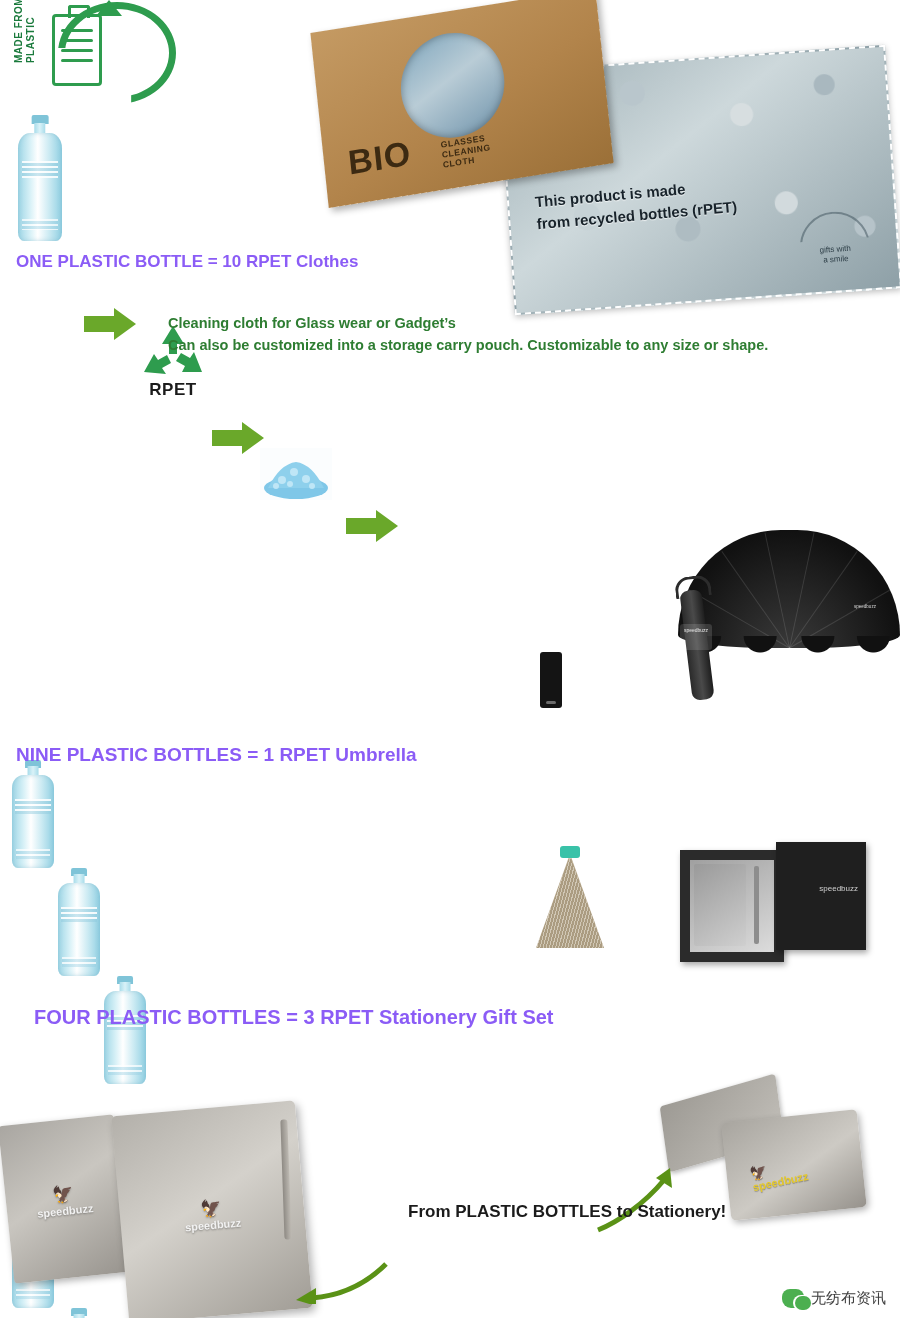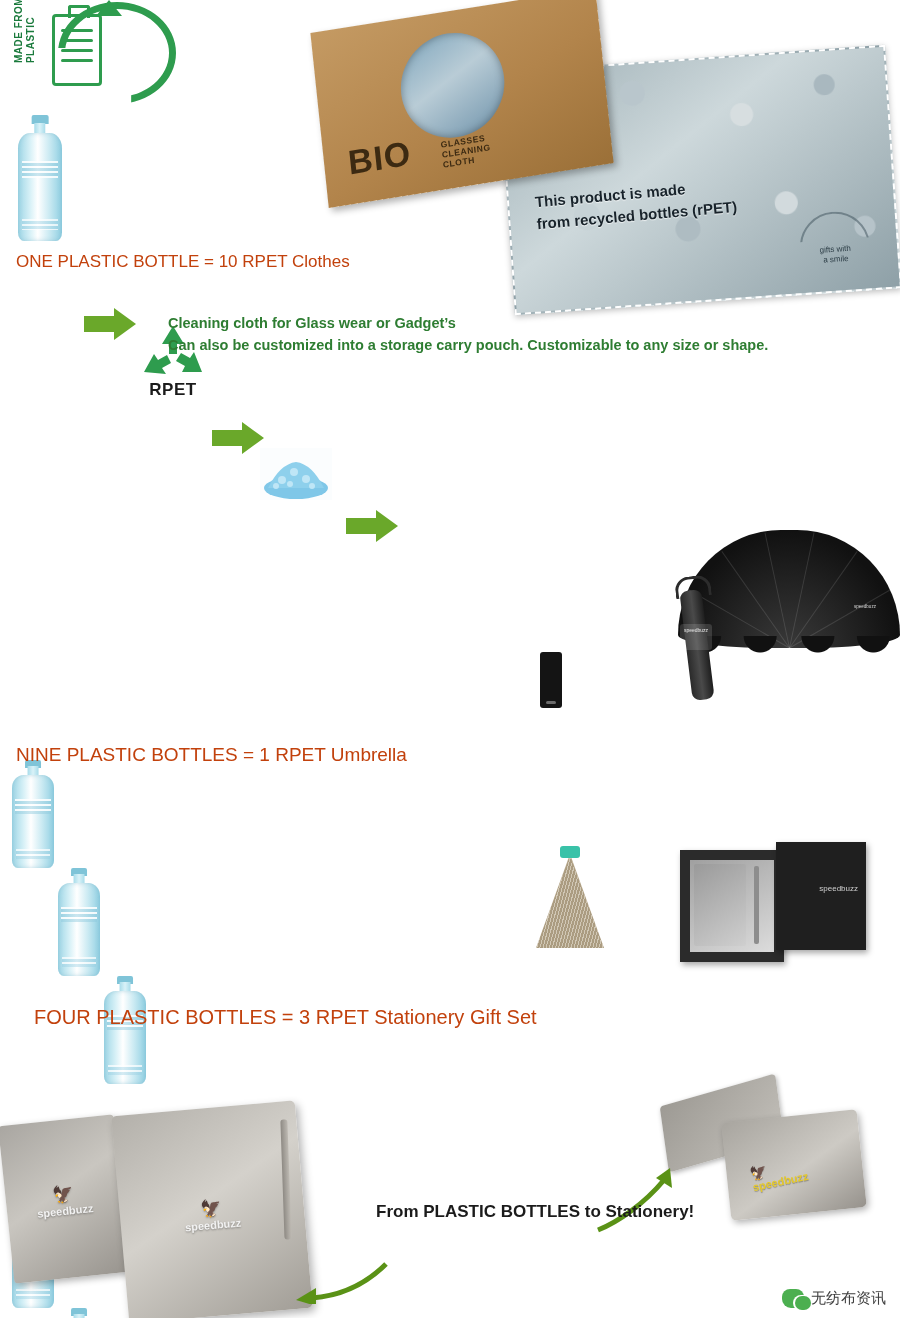--- a/index.html
+++ b/index.html
@@ -114,22 +114,22 @@
 
   
   .flakes {
     position: relative;
     background: #fbfdfe;
     overflow: hidden;
   }
 
   
   .headline {
-    color: #c2410c;
-    font-weight: normal;
+    color: #8b5cf6;
+    font-weight: bold;
     white-space: nowrap;
   }
   .green-note {
     color: #2e7d32;
     font-size: 14.5px;
     line-height: 22px;
     white-space: nowrap;
     font-weight: bold;
   }
 
@@ -343,21 +343,21 @@
   }
   #pouch .pbrand .bird { display: block; font-size: 14px; line-height: 14px; }
 
   
   #rpet-claim { left: 376px; top: 1198px; width: 420px; }
   #rpet-claim .big {
     font-size: 30px; font-weight: bold; color: #2b2b2b; line-height: 34px;
   }
   #rpet-claim .big .accent { color: #2e9c9c; }
   #rpet-claim .sub {
-    font-size: 17px; font-weight: bold; color: #1b1b1b; margin-top: 4px;
+    font-size: 17px; font-weight: bold; color: #1b1b1b; margin-top: 4px; margin-left: 32px;
   }
   #curve-arrow-left { left: 290px; top: 1258px; width: 100px; height: 46px; }
   #curve-arrow-up { left: 592px; top: 1164px; width: 86px; height: 70px; }
 
   
   #wechat {
     right: 14px; bottom: 10px;
     display: flex; align-items: center; gap: 7px;
   }
   #wechat .wc-icon {

